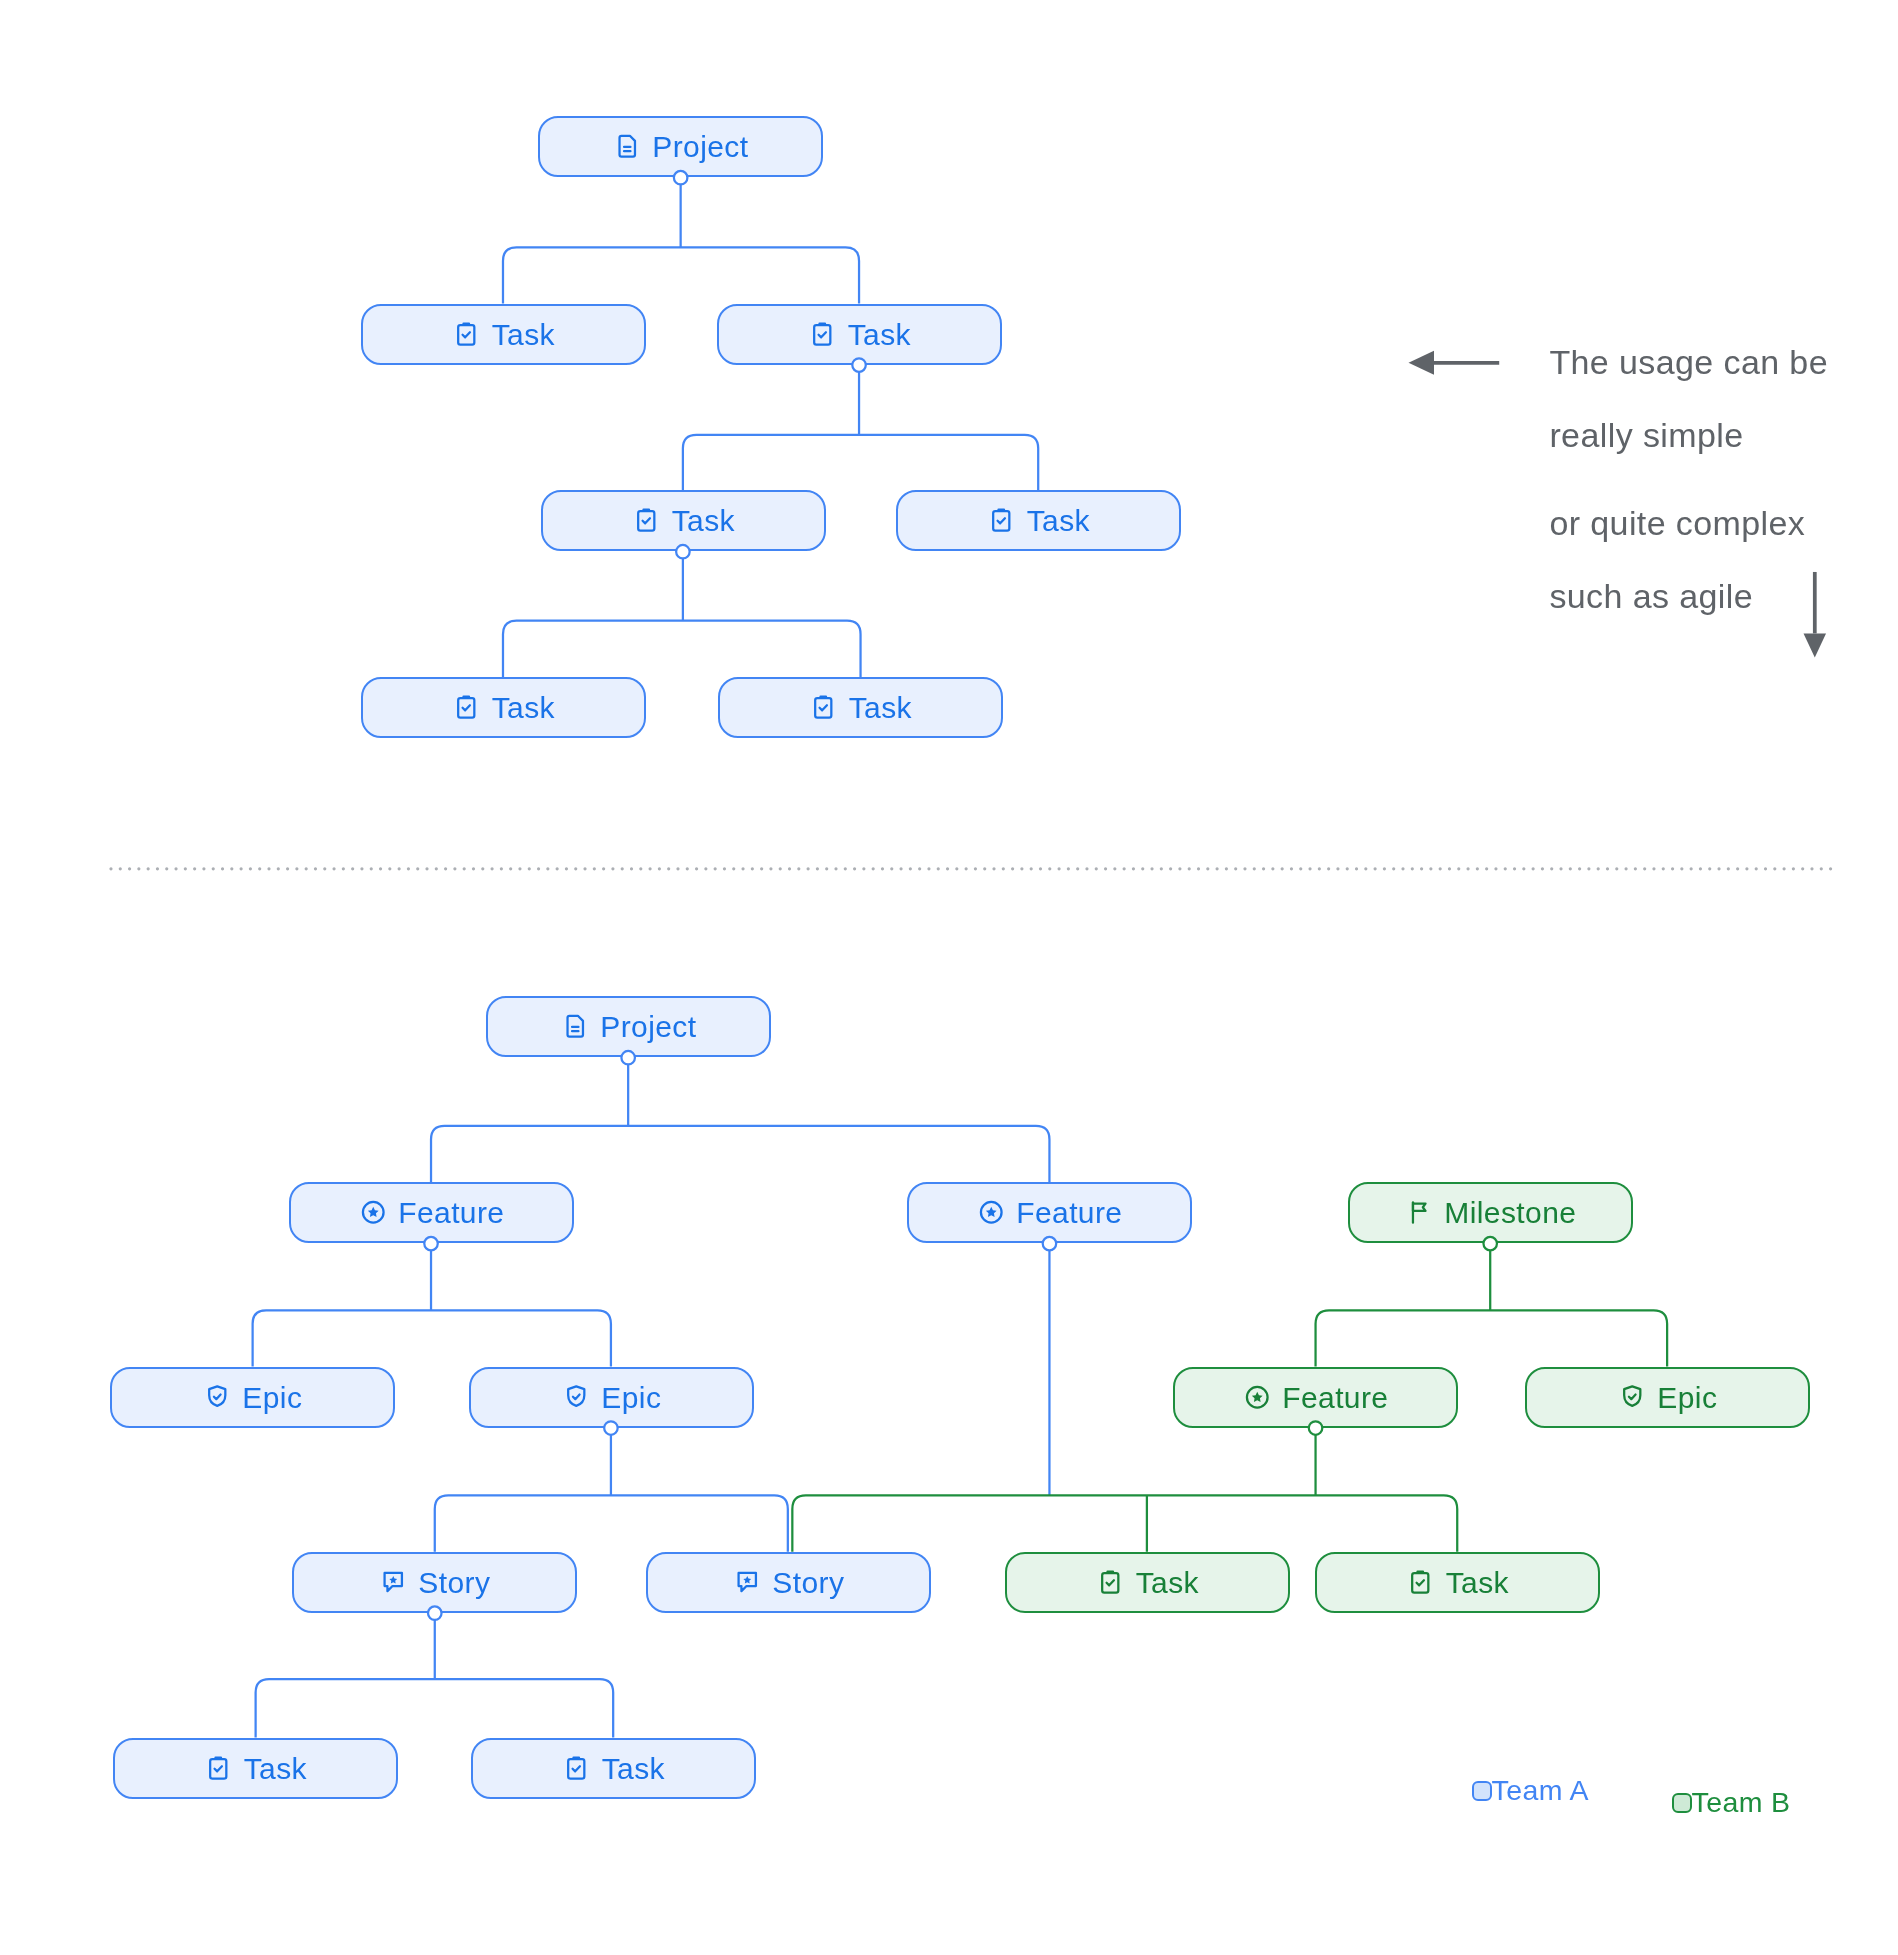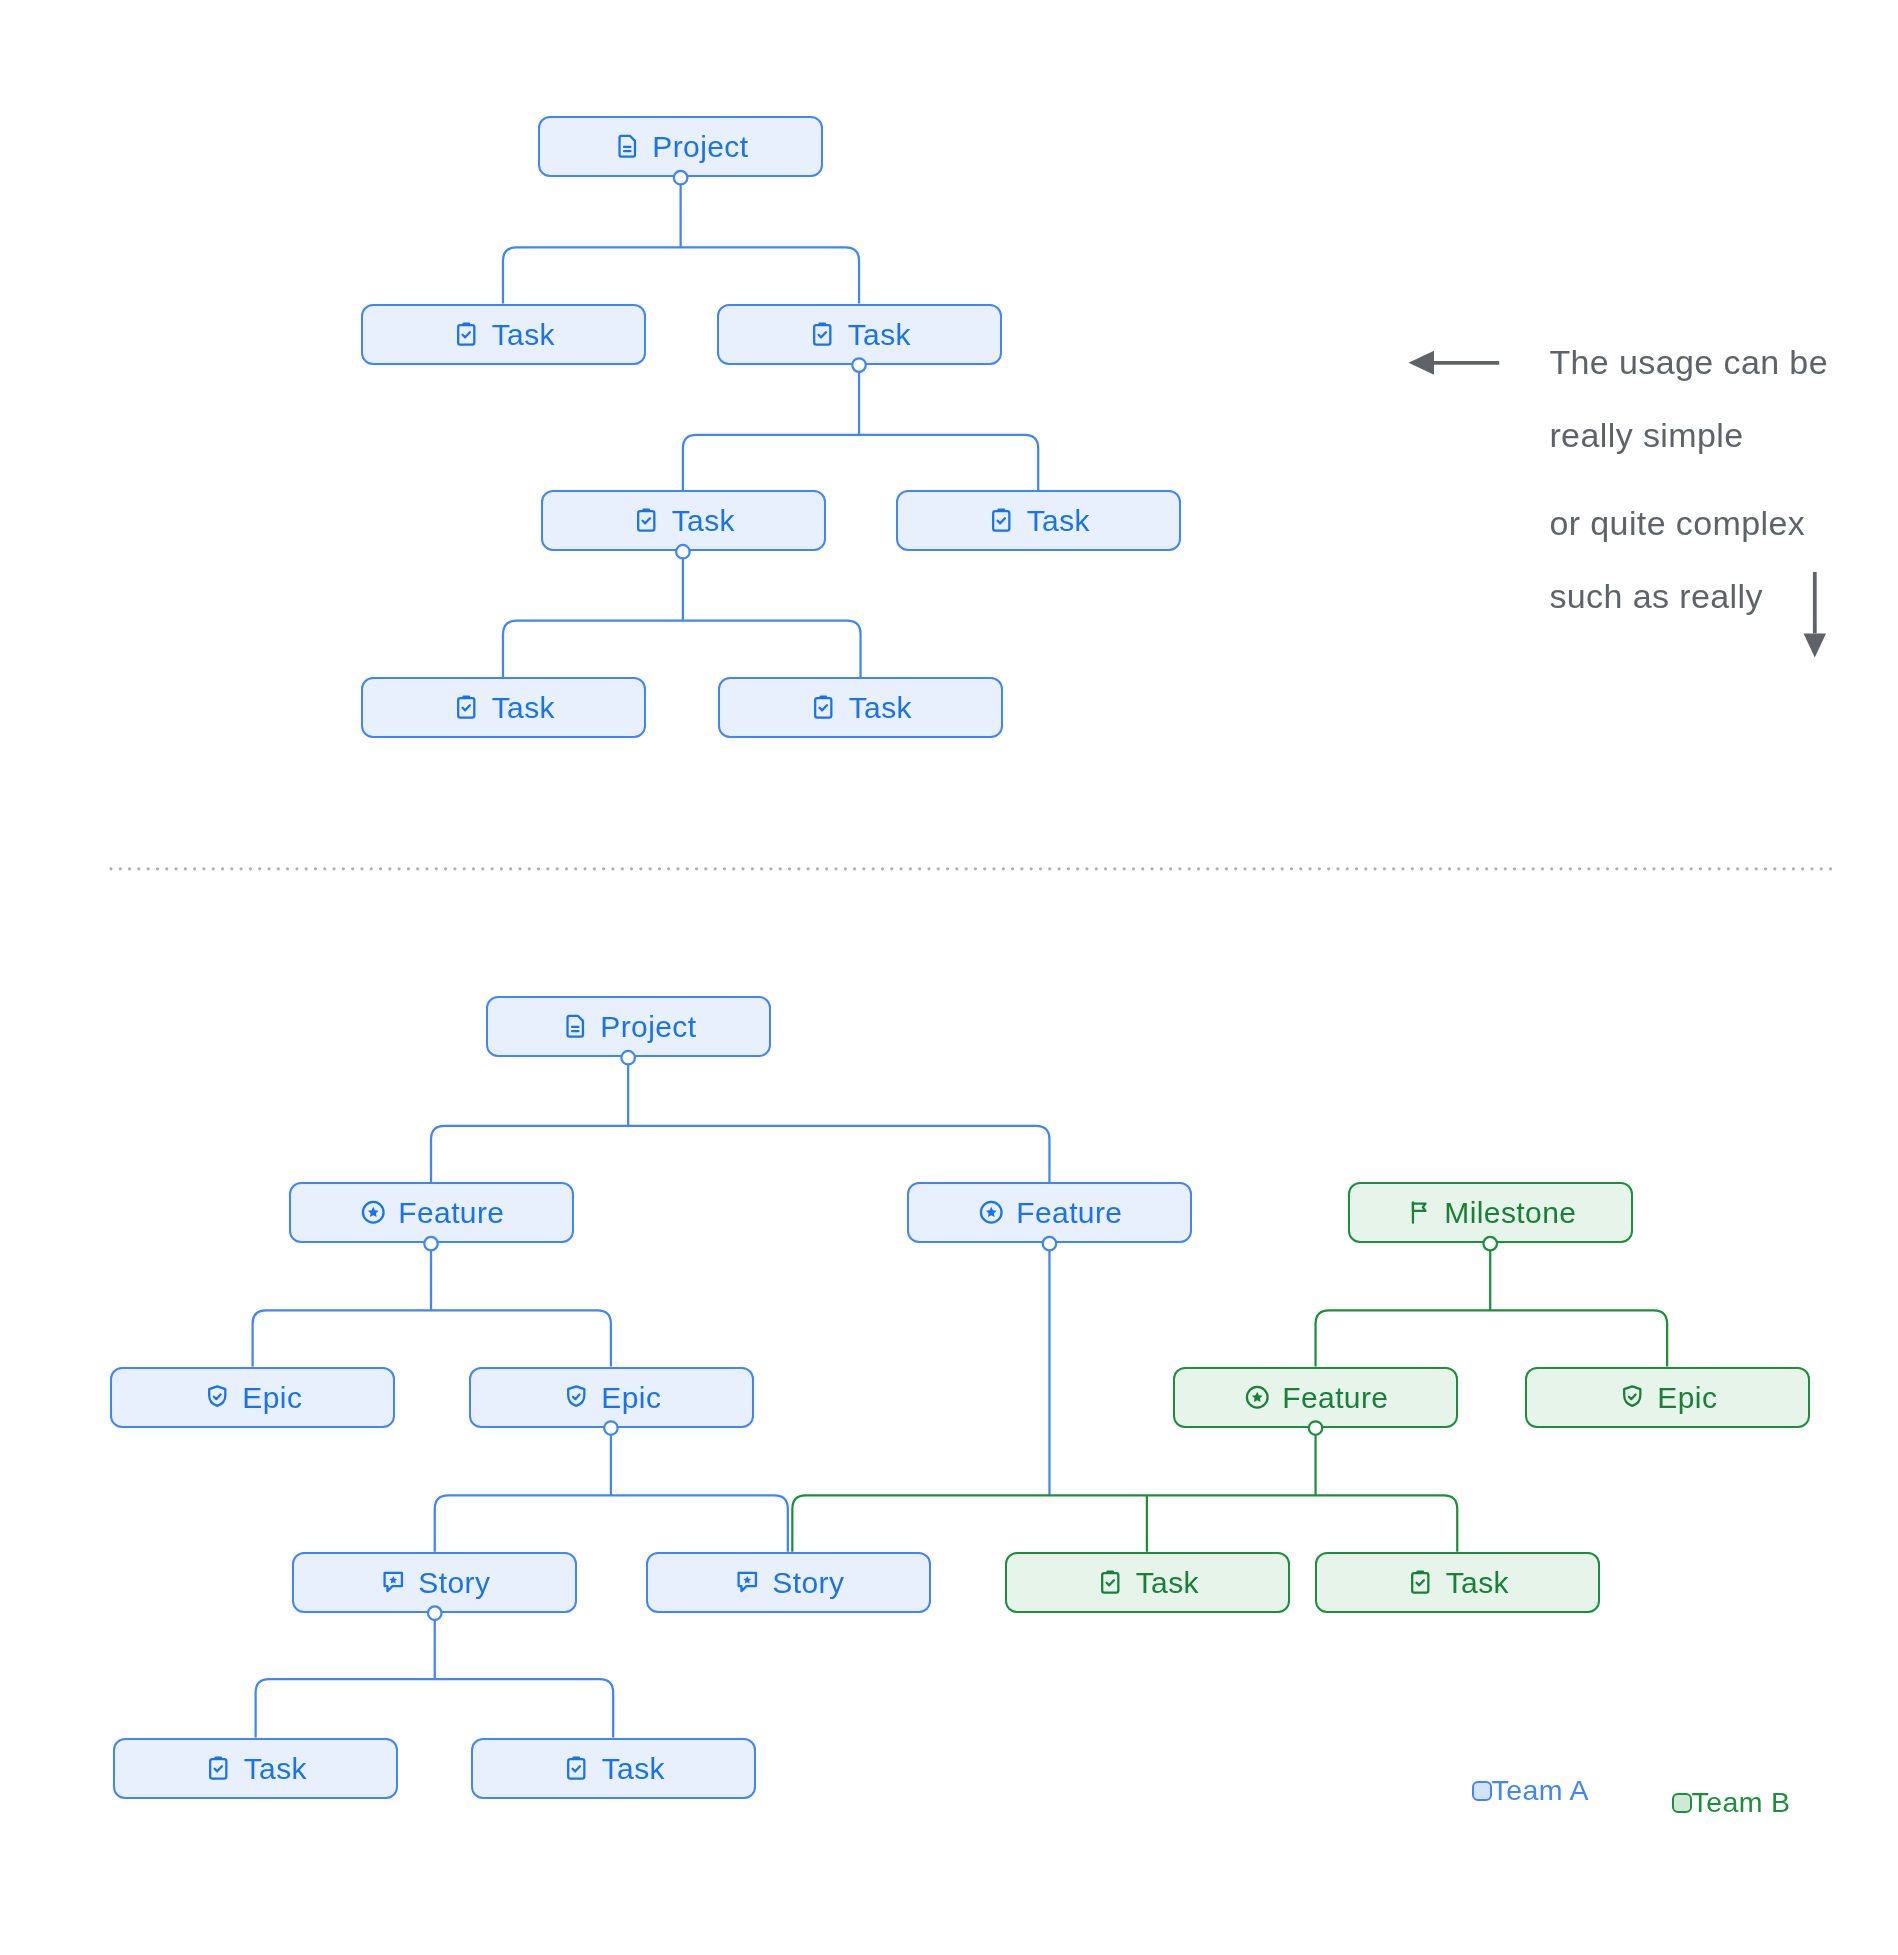--- a/index.html
+++ b/index.html
@@ -9,21 +9,21 @@
     background:#ffffff;
     font-family:"Liberation Sans","DejaVu Sans",sans-serif;
     overflow:hidden;
   }
   #nodes-layer{position:absolute;inset:0;z-index:1;}
   #edge-layer{position:absolute;inset:0;z-index:2;pointer-events:none;}
   .node{
     position:absolute;
     width:285px;height:61px;
     box-sizing:border-box;
-    border-radius:12px;
+    border-radius:20px;
     border:2.2px solid;
     display:flex;align-items:center;justify-content:center;
     gap:11.2px;
     font-size:30px;font-weight:500;letter-spacing:0.4px;
   }
   .node.team-a{background:var(--a-fill);border-color:var(--a-border);color:var(--a-text);}
   .node.team-b{background:var(--b-fill);border-color:var(--b-border);color:var(--b-text);}
   .node .icon{width:28.5px;height:28.5px;display:inline-flex;}
   .node .icon svg{width:28.5px;height:28.5px;}
   .annotation{
@@ -279,21 +279,21 @@
       <path d="M 2000 484 H 1913" fill="none" stroke="#5F6368" stroke-width="5"></path>
       <polygon points="1879,484 1913,468 1913,500" fill="#5F6368"></polygon>
       <path d="M 2421 763 V 845" fill="none" stroke="#5F6368" stroke-width="5"></path>
       <polygon points="2421,877 2406,845 2436,845" fill="#5F6368"></polygon>
     </svg>
 
   <div class="annotation">
     <div class="ann-line">The usage can be</div>
     <div class="ann-line">really simple</div>
     <div class="ann-line block2">or quite complex</div>
-    <div class="ann-line">such as really</div>
+    <div class="ann-line">such as agile</div>
   </div>
 
   <div class="legend-item" id="legend-item-a">
     <span class="swatch swatch-a"></span>
     <span>Team A</span>
   </div>
   <div class="legend-item" id="legend-item-b">
     <span class="swatch swatch-b"></span>
     <span>Team B</span>
   </div>

